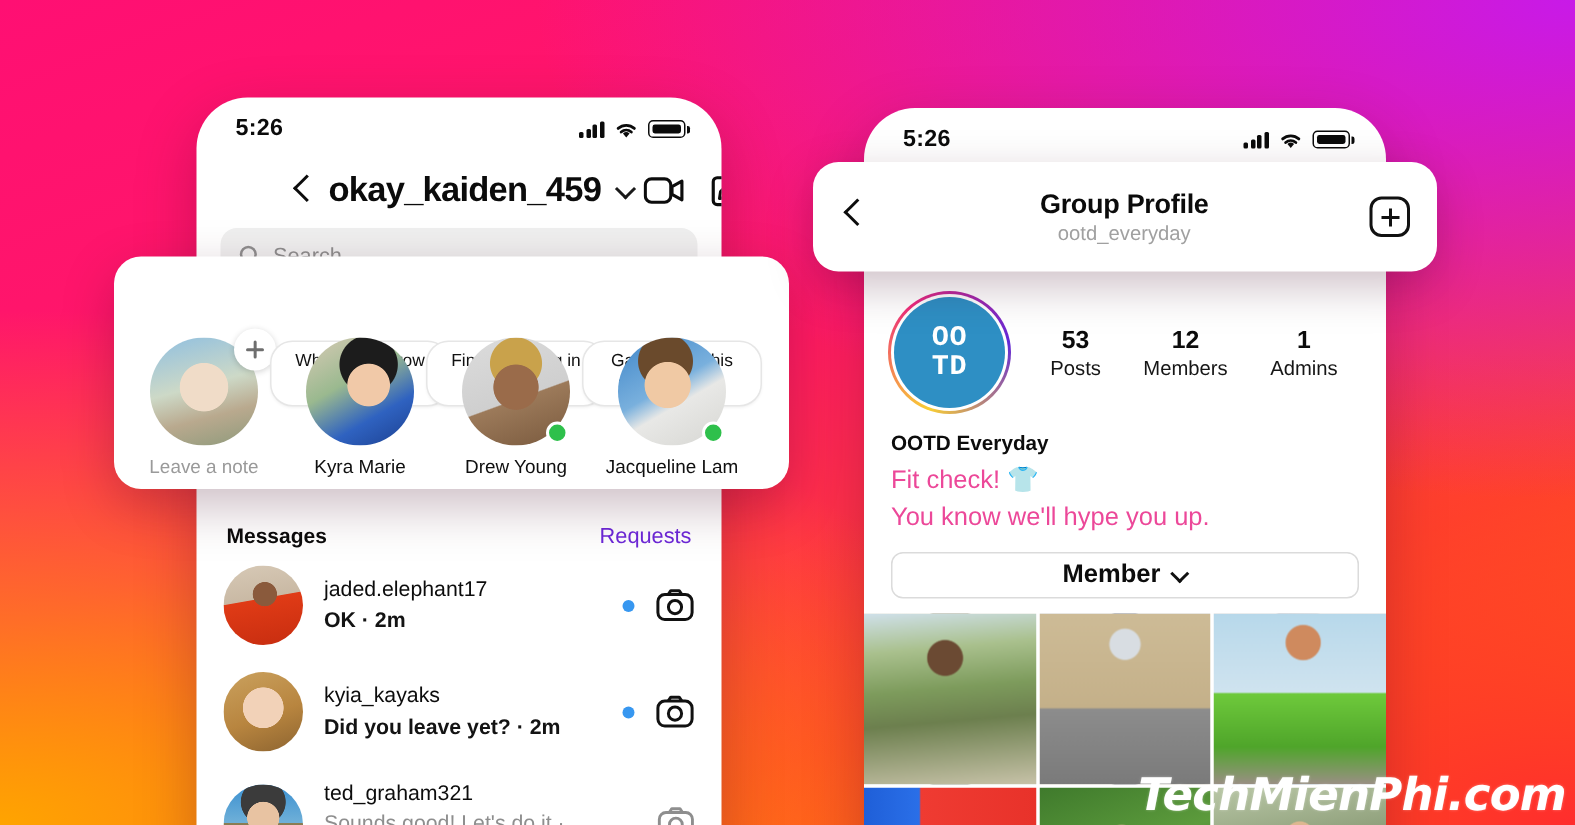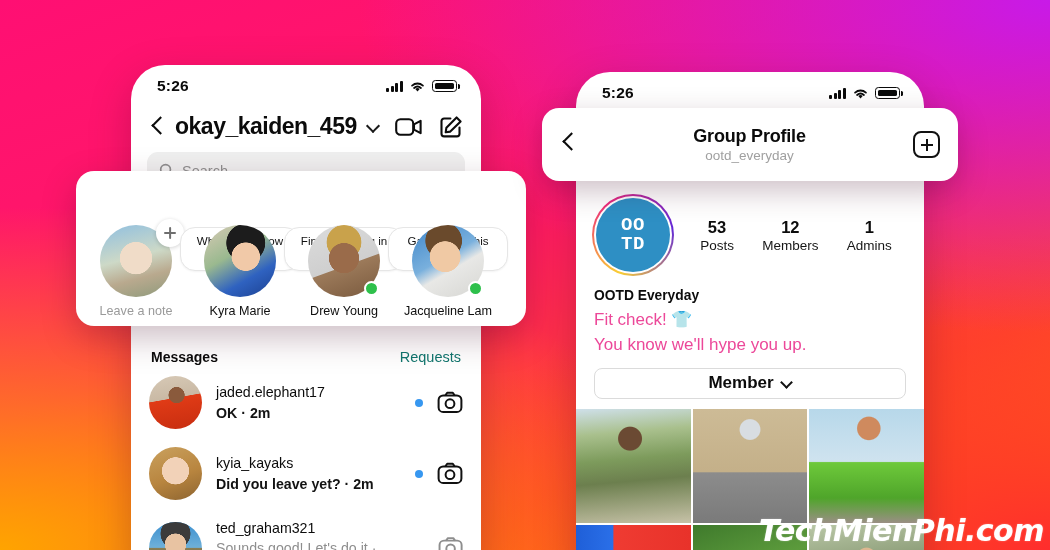--- a/index.html
+++ b/index.html
@@ -43,21 +43,21 @@
   .bars i:nth-child(3){height:8.5px}.bars i:nth-child(4){height:11px}
   .batt {
     width: 25px; height: 12px; border: 1.7px solid #0b0b0b; border-radius: 3.4px;
     position: relative; padding: 1.6px;
   }
   .batt::after { content:""; position:absolute; right:-4px; top:3.4px; width:2px; height:5px;
     background:#0b0b0b; border-radius:0 1.5px 1.5px 0; }
   .batt span { display:block; height:100%; width:100%; background:#0b0b0b; border-radius:1.6px; }
 
   
-  .dm-head { display:flex; align-items:center; padding: 6px 18px 0 14px; gap: 4px; }
+  .dm-head { display:flex; align-items:center; padding: 6px 18px 0 14px; gap: 4px; margin-left: 44px; }
   .chev-back {
     width: 26px; height: 26px; position: relative; flex: 0 0 auto;
   }
   .chev-back::before {
     content:""; position:absolute; left:9px; top:5px; width:11px; height:11px;
     border-left: 2.6px solid #0c0c0c; border-bottom: 2.6px solid #0c0c0c;
     transform: rotate(45deg);
   }
   .dm-user { font-size: 23px; font-weight: 700; color: #0b0b0b; letter-spacing: -.5px; }
   .dm-caret {
@@ -119,21 +119,21 @@
     position:absolute; right: 1px; bottom: 1px; width: 15px; height: 15px;
     border-radius:50%; background:#2ec04b; border: 2.5px solid #fff;
   }
 
   
   .msg-head {
     display:flex; align-items:baseline; justify-content: space-between;
     padding: 10px 20px 2px 20px;
   }
   .msg-head h3 { font-size: 14px; font-weight: 700; color:#0b0b0b; }
-  .msg-head .req { font-size: 14.5px; color: #0f766e; }
+  .msg-head .req { font-size: 14.5px; color: #6d28d9; }
   .msg-row { display:flex; align-items:center; gap: 14px; padding: 9px 18px; }
   .msg-av { width: 53px; height: 53px; border-radius:50%; overflow:hidden; flex:0 0 auto; }
   .msg-txt { flex: 1 1 auto; min-width:0; }
   .msg-user { font-size: 14.2px; color:#0c0c0c; line-height: 1.42; }
   .msg-prev { font-size: 14.2px; color:#131313; font-weight: 700; line-height: 1.42; }
   .msg-prev.read { color:#8e8e8e; font-weight: 400; }
   .unread-dot { width: 8px; height: 8px; border-radius:50%; background:#3797f0; flex:0 0 auto; }
   .unread-slot { width: 8px; flex: 0 0 auto; }
 
   

